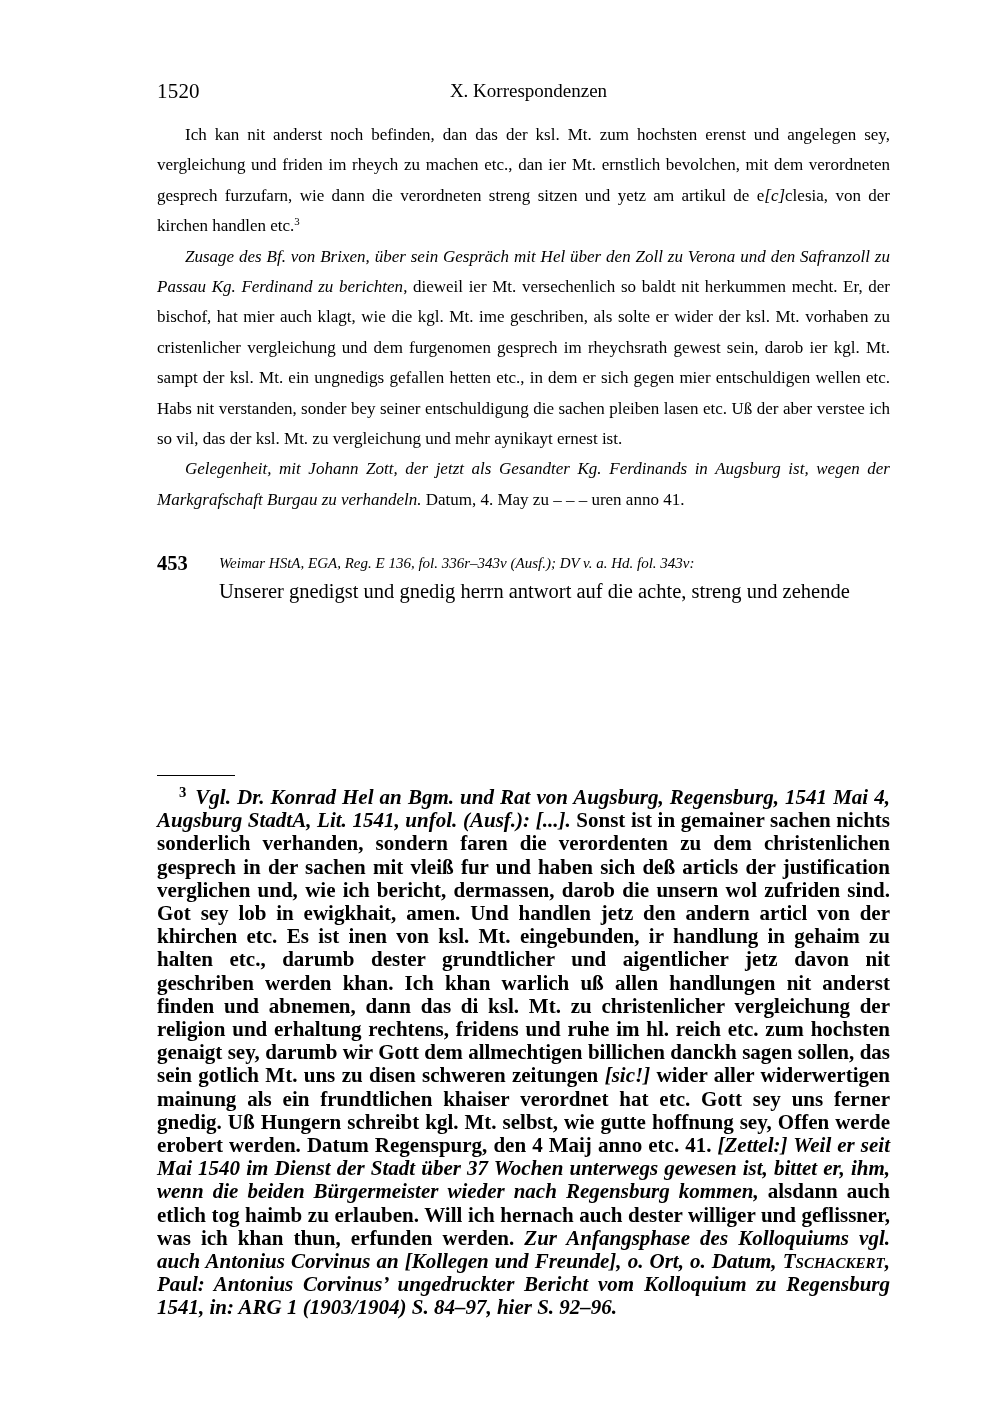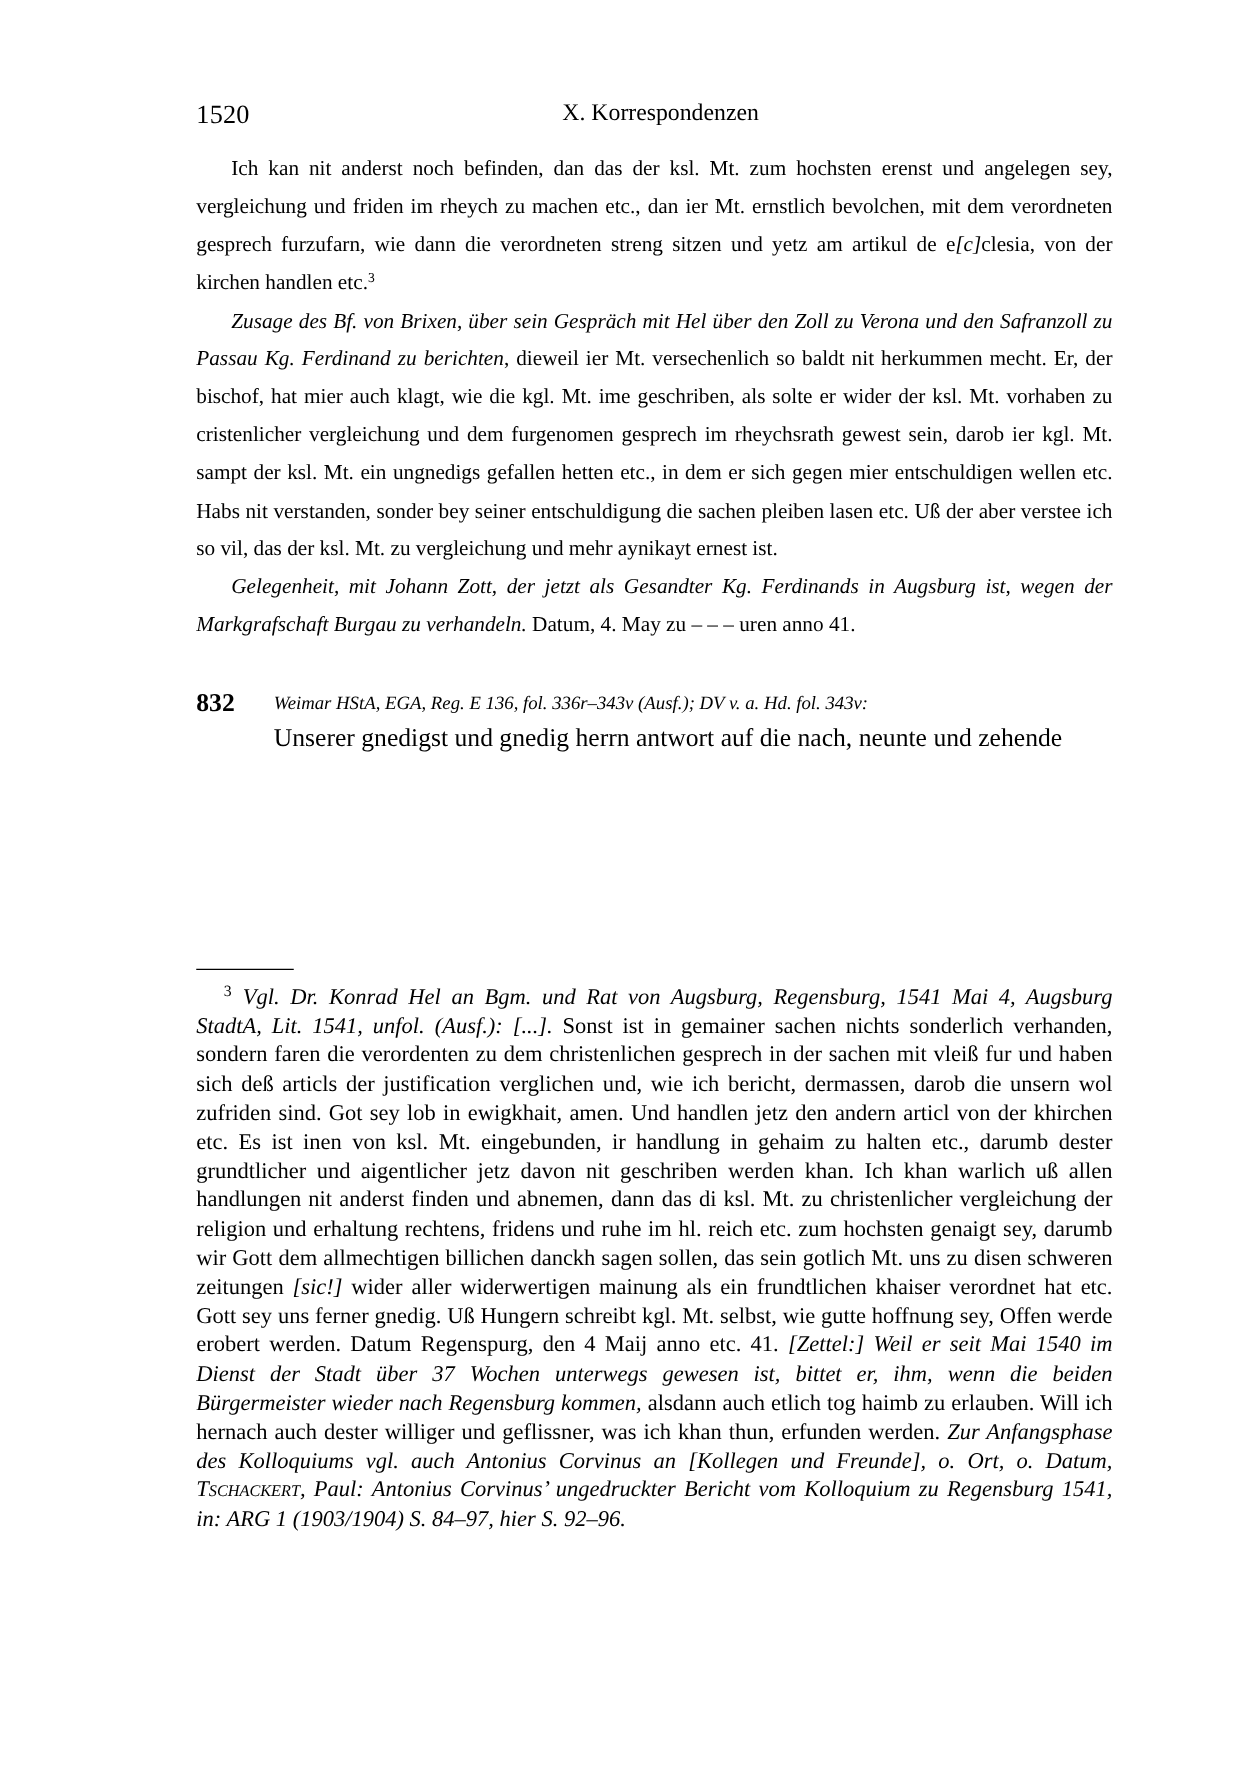--- a/index.html
+++ b/index.html
@@ -113,26 +113,27 @@
     width: 733px;
   }
   .fn-rule {
     width: 78px;
     height: 0;
     border-top: 1.3px solid #000;
     margin: 0 0 10px 0;
   }
   p.fn {
     margin: 0;
-    font-size: 18px;
+    font-size: 21px;
     line-height: 23.2px;
     text-align: justify;
     text-justify: inter-word;
     text-indent: 22px;
     hyphens: none;
+    font-weight: bold;
   }
   .fn-num {
     font-size: 0.70em;
     vertical-align: 0.5em;
     line-height: 0;
     padding-right: 9px;
   }
   .smallcaps {
     font-variant: small-caps;
     font-style: italic;
@@ -151,25 +152,25 @@
   <div class="textblock">
 
     <p class="body"><span>Ich kan nit anderst noch befinden, dan das der ksl. Mt. zum hochsten erenst und angelegen sey, vergleichung und friden im rheych zu machen etc., dan ier Mt. ernstlich bevolchen, mit dem verordneten gesprech furzufarn, wie dann die verordneten streng sitzen und yetz am artikul de e</span><i>[c]</i><span>clesia, von der kirchen handlen etc.</span><sup class="fnref">3</sup></p>
 
     <p class="body"><i>Zusage des Bf. von Brixen, über sein Gespräch mit Hel über den Zoll zu Verona und den Safranzoll zu Passau Kg. Ferdinand zu berichten</i><span>, dieweil ier Mt. versechenlich so baldt nit herkummen mecht. Er, der bischof, hat mier auch klagt, wie die kgl. Mt. ime geschriben, als solte er wider der ksl. Mt. vorhaben zu cristenlicher vergleichung und dem furgenomen gesprech im rheychsrath gewest sein, darob ier kgl. Mt. sampt der ksl. Mt. ein ungnedigs gefallen hetten etc., in dem er sich gegen mier entschuldigen wellen etc. Habs nit verstanden, sonder bey seiner entschuldigung die sachen pleiben lasen etc. Uß der aber verstee ich so vil, das der ksl. Mt. zu vergleichung und mehr aynikayt ernest ist.</span></p>
 
     <p class="body"><i>Gelegenheit, mit Johann Zott, der jetzt als Gesandter Kg. Ferdinands in Augsburg ist, wegen der Markgrafschaft Burgau zu verhandeln.</i><span> Datum, 4. May zu – – – uren anno 41.</span></p>
 
     <div class="section">
       <div class="section-head">
-        <span class="section-no">832</span>
+        <span class="section-no">453</span>
       </div>
       <div class="section-body">
         <div class="source-line">Weimar HStA, EGA, Reg. E 136, fol. 336r–343v (Ausf.); DV v. a. Hd. fol. 343v:</div>
-        <div class="incipit">Unserer gnedigst und gnedig herrn antwort auf die nach, neunte und zehende</div>
+        <div class="incipit">Unserer gnedigst und gnedig herrn antwort auf die achte, streng und zehende</div>
       </div>
     </div>
 
   </div>
 
   <div class="footnotes">
     <div class="fn-rule"></div>
     <p class="fn"><span class="fn-num">3</span><i>Vgl. Dr. Konrad Hel an Bgm. und Rat von Augsburg, Regensburg, 1541 Mai 4, Augsburg StadtA, Lit. 1541, unfol. (Ausf.): [...].</i><span> Sonst ist in gemainer sachen nichts sonderlich verhanden, sondern faren die verordenten zu dem christenlichen gesprech in der sachen mit vleiß fur und haben sich deß articls der justification verglichen und, wie ich bericht, dermassen, darob die unsern wol zufriden sind. Got sey lob in ewigkhait, amen. Und handlen jetz den andern articl von der khirchen etc. Es ist inen von ksl. Mt. eingebunden, ir handlung in gehaim zu halten etc., darumb dester grundtlicher und aigentlicher jetz davon nit geschriben werden khan. Ich khan warlich uß allen handlungen nit anderst finden und abnemen, dann das di ksl. Mt. zu christenlicher vergleichung der religion und erhaltung rechtens, fridens und ruhe im hl. reich etc. zum hochsten genaigt sey, darumb wir Gott dem allmechtigen billichen danckh sagen sollen, das sein gotlich Mt. uns zu disen schweren zeitungen </span><i>[sic!]</i><span> wider aller widerwertigen mainung als ein frundtlichen khaiser verordnet hat etc. Gott sey uns ferner gnedig. Uß Hungern schreibt kgl. Mt. selbst, wie gutte hoffnung sey, Offen werde erobert werden. Datum Regenspurg, den 4 Maij anno etc. 41. </span><i>[Zettel:] Weil er seit Mai 1540 im Dienst der Stadt über 37 Wochen unterwegs gewesen ist, bittet er, ihm, wenn die beiden Bürgermeister wieder nach Regensburg kommen,</i><span> alsdann auch etlich tog haimb zu erlauben. Will ich hernach auch dester williger und geflissner, was ich khan thun, erfunden werden. </span><i>Zur Anfangsphase des Kolloquiums vgl. auch Antonius Corvinus an [Kollegen und Freunde], o. Ort, o. Datum,</i><span> </span><span class="smallcaps">Tschackert</span><i>, Paul: Antonius Corvinus’ ungedruckter Bericht vom Kolloquium zu Regensburg 1541, in: ARG 1 (1903/1904) S. 84–97, hier S. 92–96.</i></p>
   </div>
 

